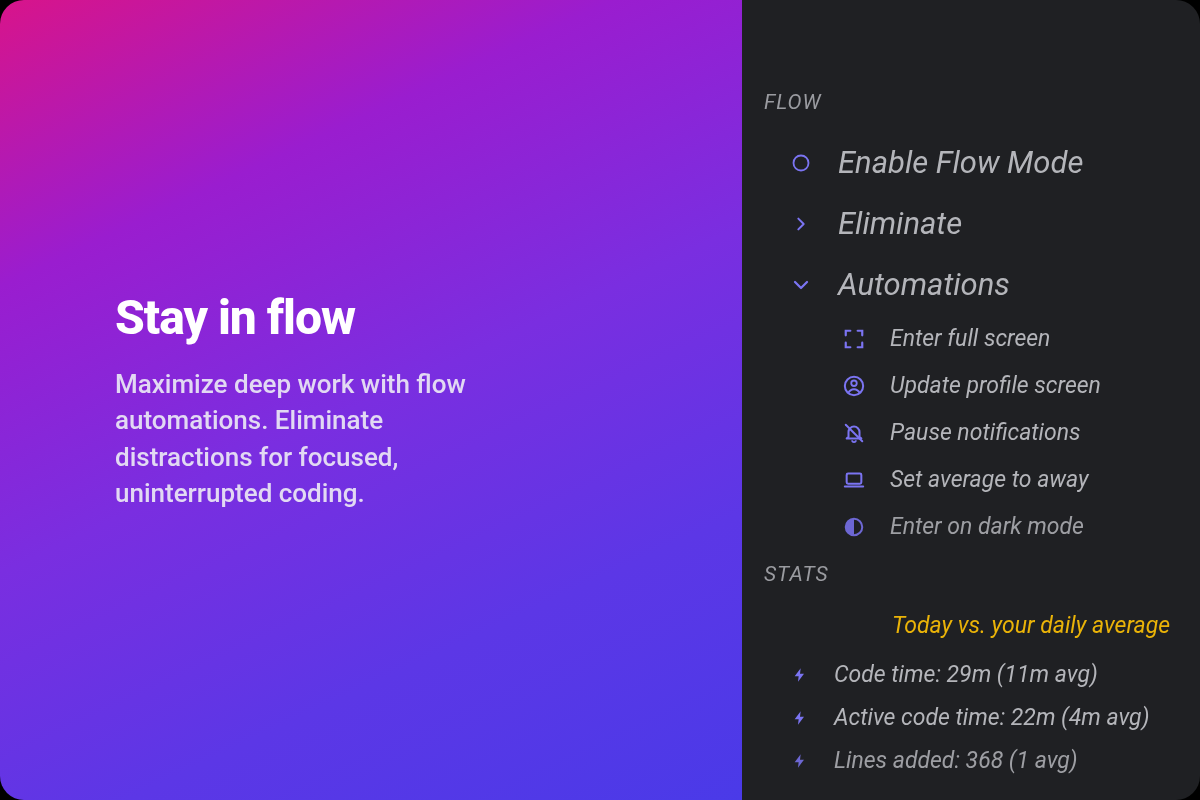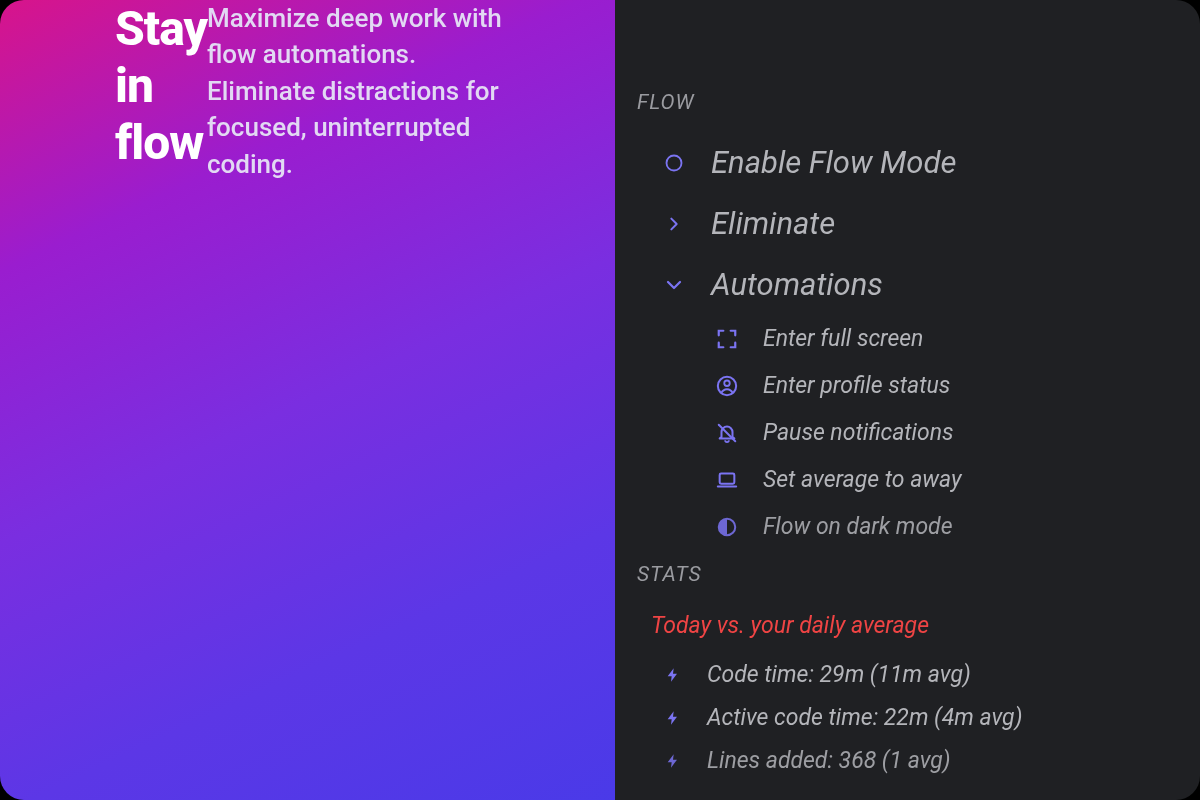--- a/index.html
+++ b/index.html
@@ -11,24 +11,25 @@
       background: #000;
     }
     .container {
       display: flex;
       width: 100%;
       height: 100%;
       border-radius: 24px;
       overflow: hidden;
     }
     .left-panel {
-      width: 615px;
+      width: 742px;
       height: 100%;
       background: linear-gradient(155deg, #d8148a 0%, #9a1dcf 25%, #7a2ee0 50%, #5c37e6 75%, #4a3ae8 100%);
       display: flex;
+      flex-direction: column;
       justify-content: center;
       padding-left: 115px;
       padding-right: 90px;
     }
     .hero-title {
       color: #ffffff;
       font-size: 48px;
       font-weight: 800;
       letter-spacing: -1px;
       margin-bottom: 20px;
@@ -86,22 +87,23 @@
     .sub-row .icon-slot {
       width: 24px;
       height: 24px;
       display: flex;
       align-items: center;
       justify-content: center;
       flex-shrink: 0;
     }
     .stats-subtitle {
       font-size: 23px;
-      color: #ef4444;
+      color: #eab308;
       padding: 8px 0 14px 16px;
+      text-align: right;
     }
     .stat-row {
       display: flex;
       align-items: center;
       gap: 24px;
       padding: 8px 0 8px 28px;
       font-size: 23px;
       color: #b4b5ba;
     }
     .stat-row .icon-slot {
@@ -167,21 +169,21 @@
       </div>
 
       <div class="sub-row">
         <span class="icon-slot">
           <svg width="22" height="22" viewBox="0 0 24 24" fill="none">
             <circle cx="12" cy="12" r="10" stroke="#7b74f2" stroke-width="2.2"></circle>
             <circle cx="12" cy="9" r="3" stroke="#7b74f2" stroke-width="2"></circle>
             <path d="M5.5 20c1.5-3 4-4.5 6.5-4.5s5 1.5 6.5 4.5" stroke="#7b74f2" stroke-width="2"></path>
           </svg>
         </span>
-        <span>Enter profile status</span>
+        <span>Update profile screen</span>
       </div>
 
       <div class="sub-row">
         <span class="icon-slot">
           <svg width="22" height="22" viewBox="0 0 24 24" fill="none">
             <path d="M18 16v-5a6 6 0 10-12 0v5l-2 2h16l-2-2z" stroke="#7b74f2" stroke-width="2.2" stroke-linejoin="round"></path>
             <path d="M10 20a2 2 0 004 0" stroke="#7b74f2" stroke-width="2"></path>
             <path d="M3 3l18 18" stroke="#7b74f2" stroke-width="2.2" stroke-linecap="round"></path>
           </svg>
         </span>
@@ -198,21 +200,21 @@
         <span>Set average to away</span>
       </div>
 
       <div class="sub-row truncated" style="padding-bottom:2px;">
         <span class="icon-slot">
           <svg width="22" height="22" viewBox="0 0 24 24" fill="none">
             <circle cx="12" cy="12" r="9" stroke="#7b74f2" stroke-width="2.2"></circle>
             <path d="M12 3a9 9 0 000 18V3z" fill="#7b74f2"></path>
           </svg>
         </span>
-        <span>Flow on dark mode</span>
+        <span>Enter on dark mode</span>
       </div>
     </div>
 
     <div class="section-stats">
       <div class="section-header">STATS</div>
       <div class="stats-subtitle">Today vs. your daily average</div>
 
       <div class="stat-row">
         <span class="icon-slot">
           <svg width="16" height="20" viewBox="0 0 24 24">

